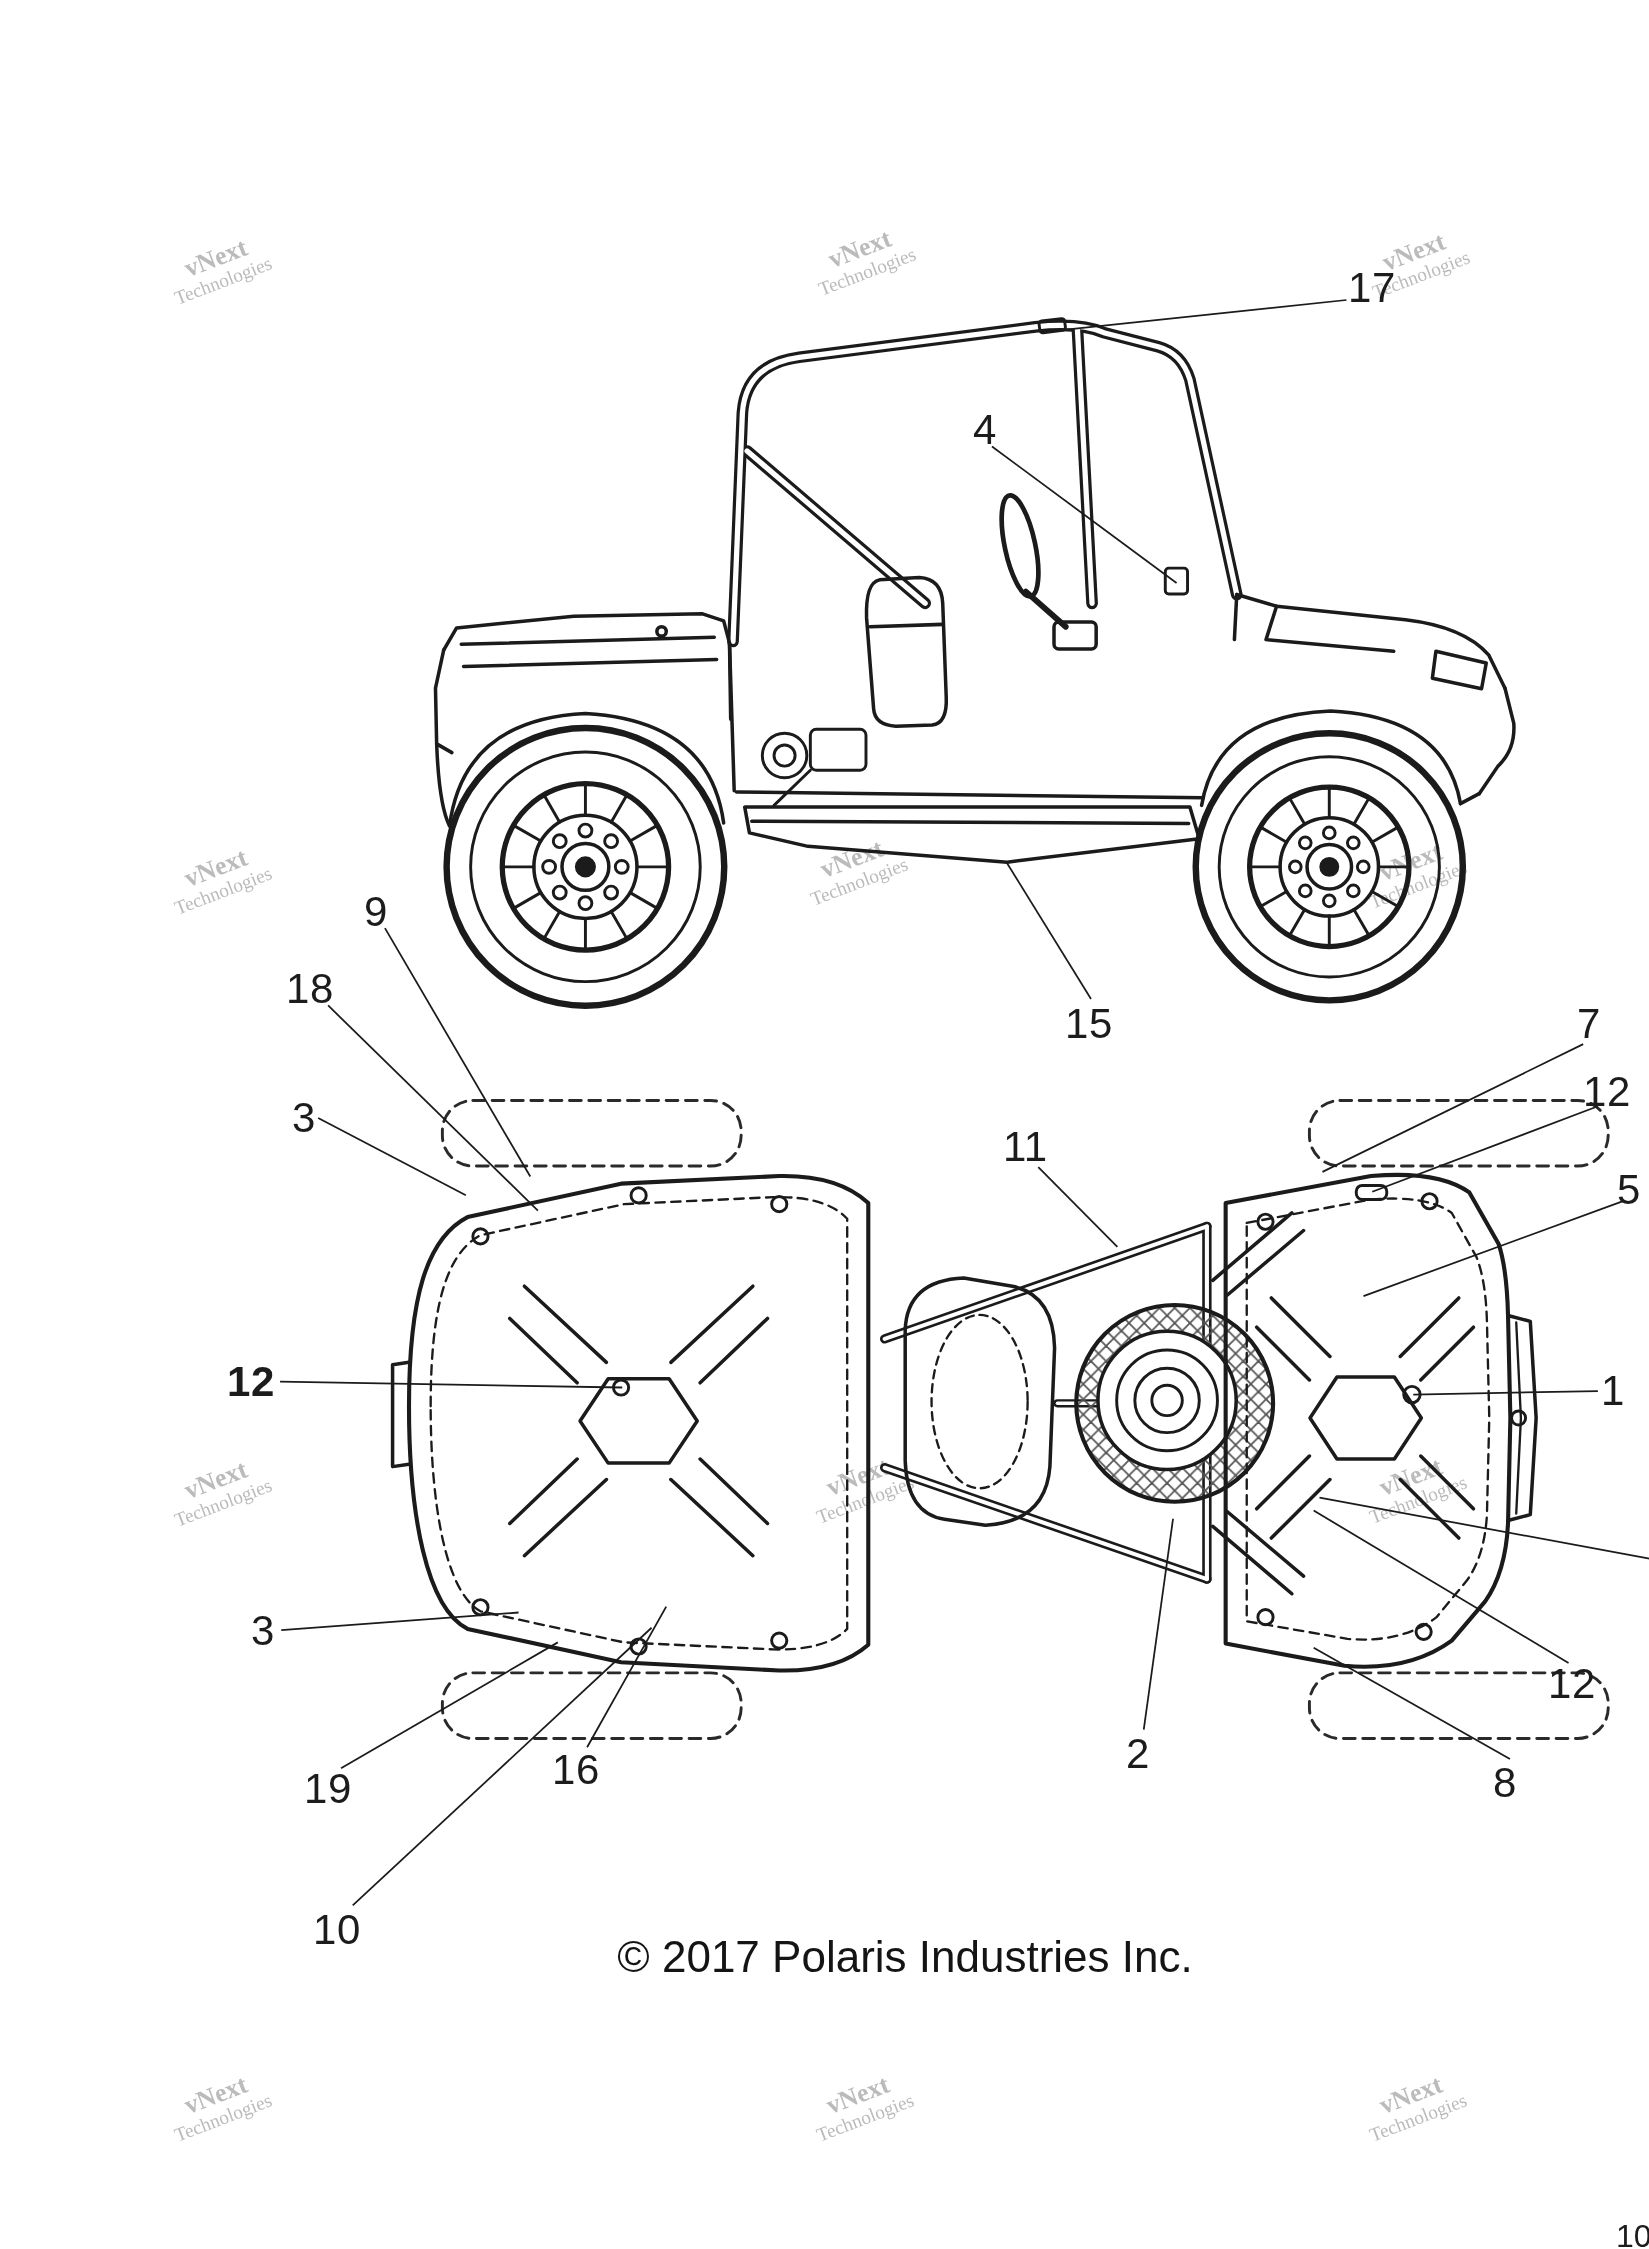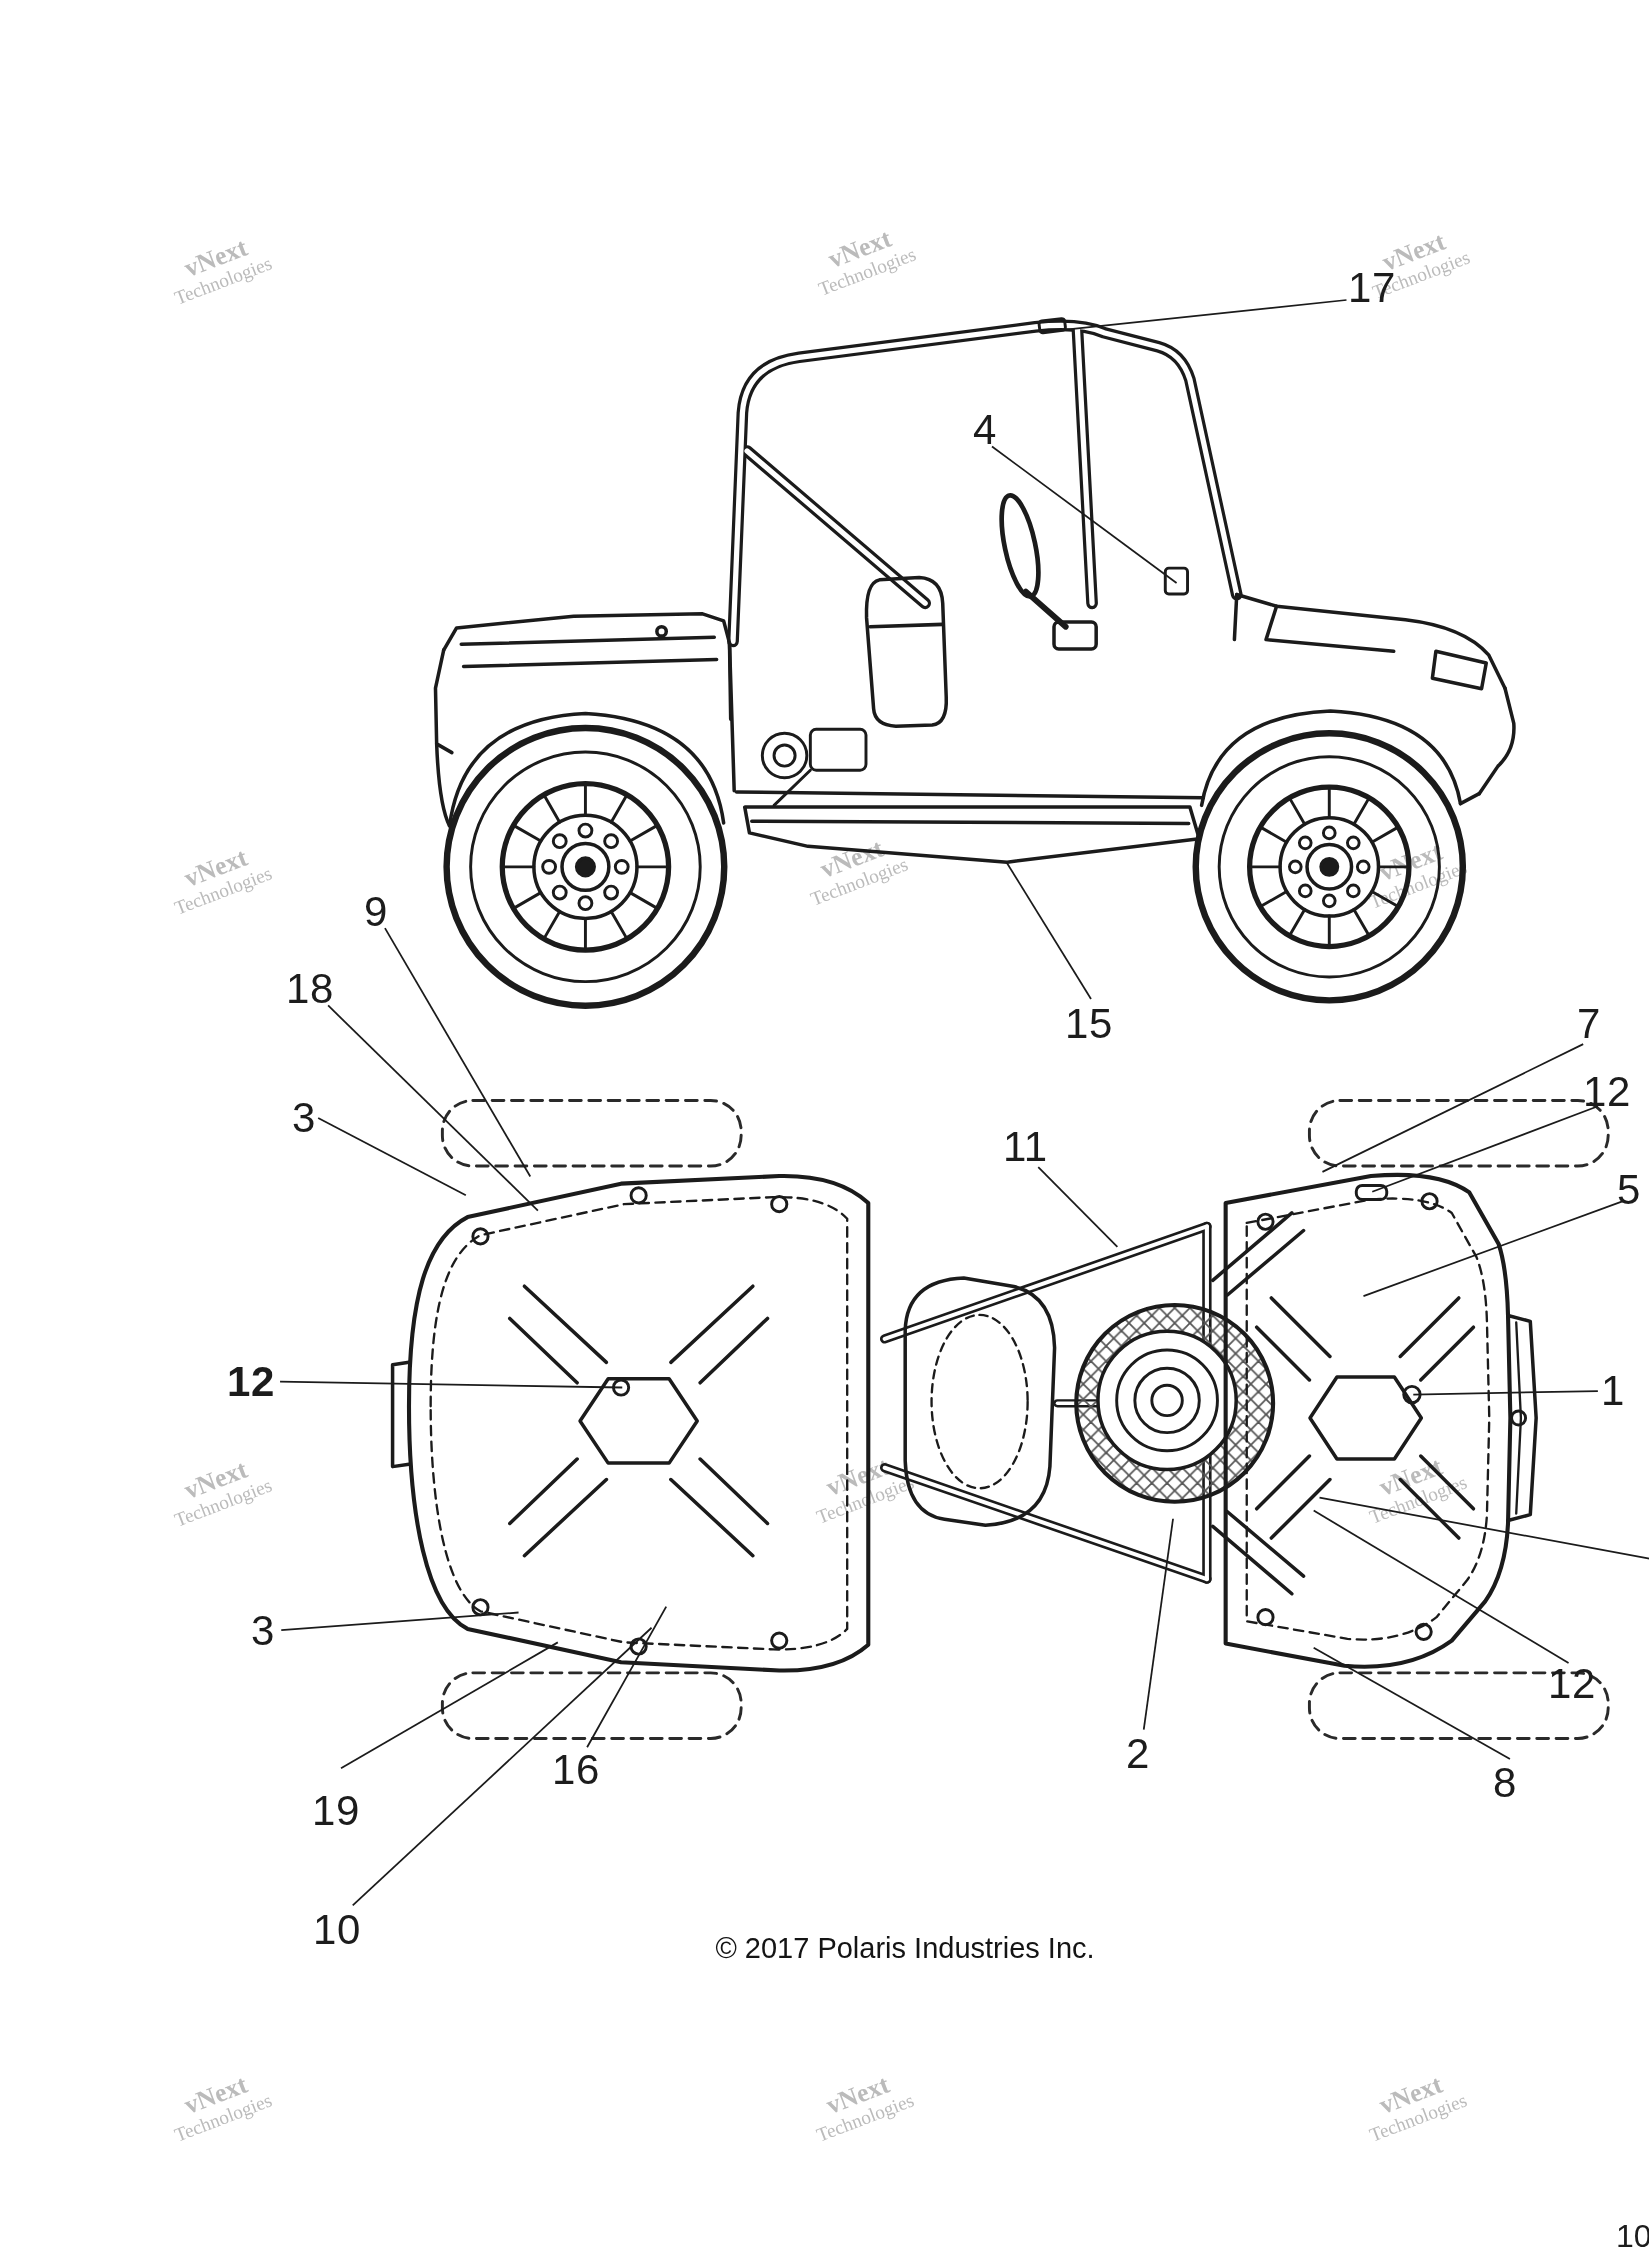--- a/index.html
+++ b/index.html
@@ -20,21 +20,21 @@
     position:absolute;
     font-size:42px;
     line-height:1;
     color:#1c1c1c;
     letter-spacing:0.6px;
   }
   .copyright {
     position:absolute;
     left:905px; top:1932px;
     transform:translateX(-50%);
-    font-size:29px;
+    font-size:44px;
     color:#141414;
     white-space:nowrap;
   }
   .pagenum {
     position:absolute;
     left:1616px; top:2218px;
     font-size:32px;
     color:#1c1c1c;
   }
   .wm {
@@ -380,21 +380,21 @@
   </svg>
 
   <div class="callout" style="left:1348px; top:267px;">17</div>
   <div class="callout" style="left:973px; top:409px;">4</div>
   <div class="callout" style="left:1065px; top:1003px;text-align:right;">15</div>
   <div class="callout" style="left:364px;  top:891px;">9</div>
   <div class="callout" style="left:286px;  top:968px;">18</div>
   <div class="callout" style="left:292px;  top:1097px;">3</div>
   <div class="callout" style="left:227px;  top:1361px;font-weight:bold;">12</div>
   <div class="callout" style="left:251px;  top:1610px;">3</div>
-  <div class="callout" style="left:312px;  top:1768px;margin-top:22px;">19</div>
+  <div class="callout" style="left:304px;  top:1768px;">19</div>
   <div class="callout" style="left:313px;  top:1909px;">10</div>
   <div class="callout" style="left:552px;  top:1749px;">16</div>
   <div class="callout" style="left:1003px; top:1126px;">11</div>
   <div class="callout" style="left:1126px; top:1733px;">2</div>
   <div class="callout" style="left:1577px; top:1003px;">7</div>
   <div class="callout" style="left:1583px; top:1071px;">12</div>
   <div class="callout" style="left:1617px; top:1169px;">5</div>
   <div class="callout" style="left:1601px; top:1370px;">1</div>
   <div class="callout" style="left:1548px; top:1663px;">12</div>
   <div class="callout" style="left:1493px; top:1762px;">8</div>

